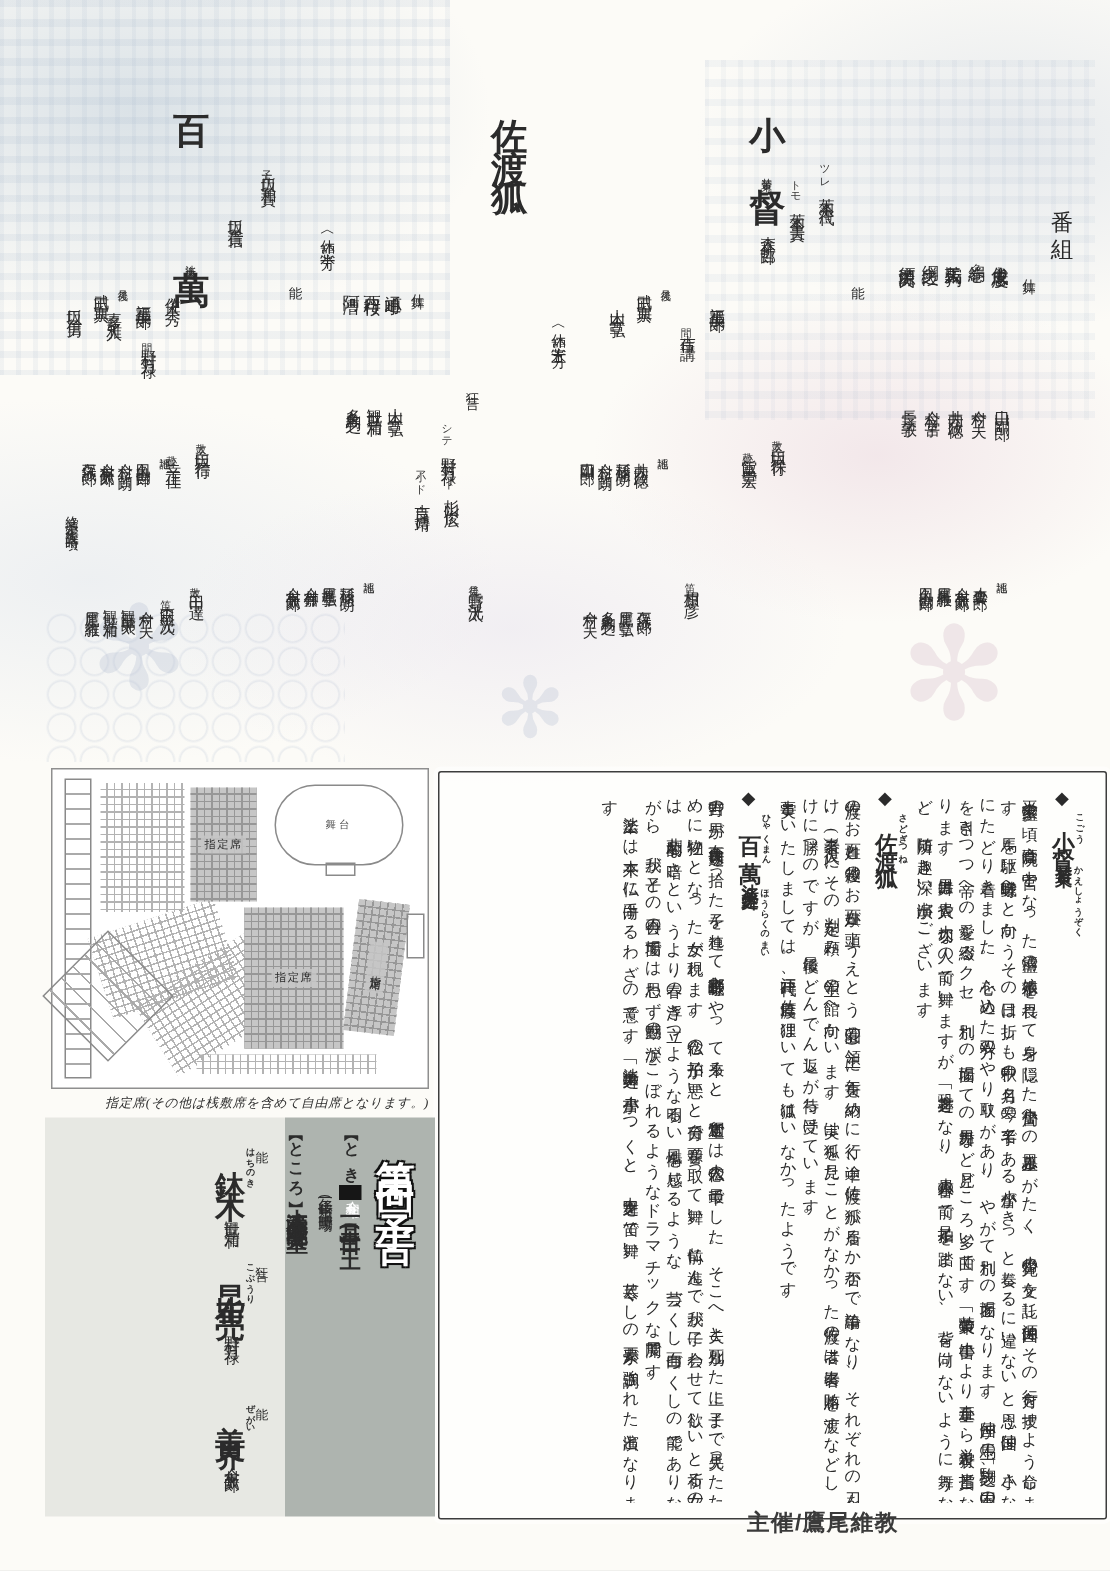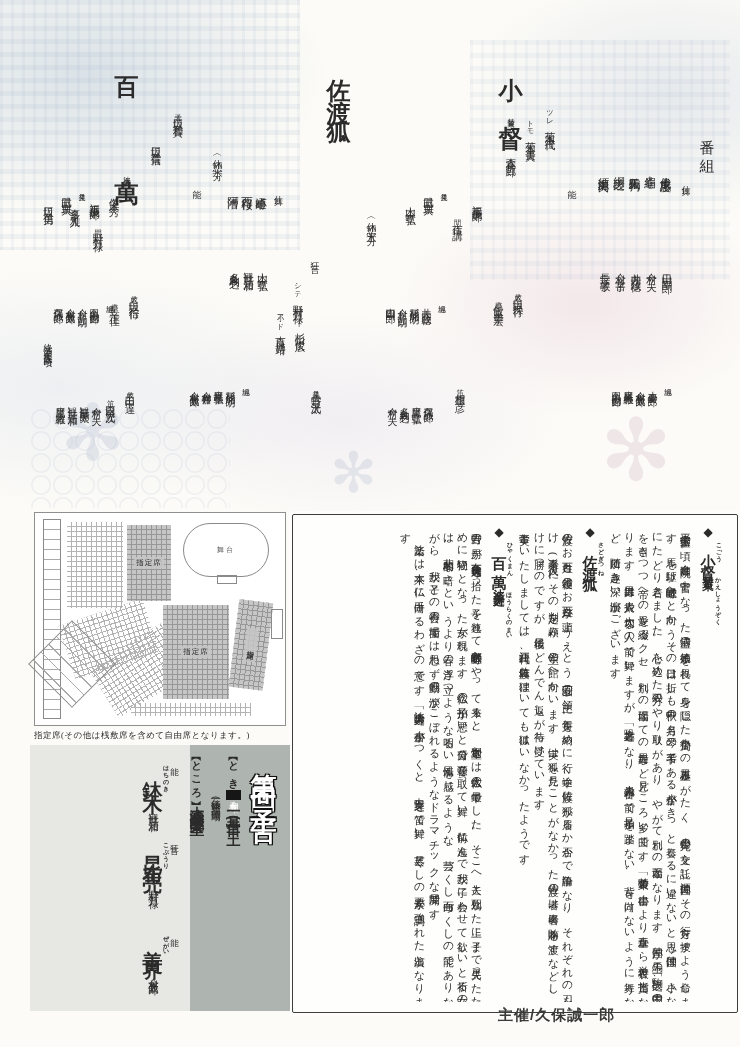--- a/index.html
+++ b/index.html
@@ -61,21 +61,21 @@
   
   .map-wrap{position:absolute;left:34px;top:512px;width:252px;}
   .map{position:relative;height:212px;border:1px solid #8f8f8f;background:#fff;}
   .grid{background-image:repeating-linear-gradient(180deg, transparent 0 4px, #b3b3b3 4px 5px),
         repeating-linear-gradient(90deg, transparent 0 4px, #b3b3b3 4px 5px);}
   .rsv{background-color:#c6c6c6;background-image:repeating-linear-gradient(180deg, transparent 0 4px, #979797 4px 5px),
         repeating-linear-gradient(90deg, transparent 0 4px, #979797 4px 5px);}
   .rsv span{position:absolute;inset:0;display:flex;align-items:center;justify-content:center;
     font-size:7.5px;background:rgba(198,198,198,.85);margin:auto;width:30px;height:12px;letter-spacing:1px;}
   .map .bx{position:absolute;border:1px solid #8a8a8a;}
-  .map-cap{margin-top:4px;font-size:8.5px;text-align:left;letter-spacing:.5px;}
+  .map-cap{margin-top:4px;font-size:8.5px;text-align:right;letter-spacing:.5px;font-style:italic;}
   .stage-label{position:absolute;inset:0;display:flex;align-items:center;justify-content:center;font-size:7px;color:#555;letter-spacing:2px;}
   
   .descbox{position:absolute;left:292px;top:514px;width:444px;height:497px;border:1.4px solid #3d3d3d;
     border-radius:2px;background:rgba(255,255,255,.65);box-shadow:0 0 0 3px rgba(255,255,255,.5);}
   .descflow{position:absolute;inset:10px 10px;writing-mode:vertical-rl;text-orientation:mixed;
     font-size:10.8px;line-height:14px;letter-spacing:.8px;overflow:hidden;}
   .dtitle{margin:0 5px 0 8px;font-size:15px;font-weight:700;letter-spacing:2px;}
   .dtitle .mk{font-size:12px;}
   .dtitle .sub{font-size:11.5px;display:inline-block;margin-top:8px;}
   rt{font-size:6px;letter-spacing:0;}
@@ -335,14 +335,14 @@
           <span class="albl">【と き】</span><span class="era">令和九年</span><span class="adate">一月二十三日(土)</span>
         </div>
         <div class="atime">午後一時始(十二時開場)</div>
         <div class="awhen">
           <span class="albl">【ところ】</span><span class="avenue">大濠公園能楽堂</span>
         </div>
       </div>
     </div>
   </div>
 
-  <div class="footer">主催/久保誠一郎</div>
+  <div class="footer">主催/鷹尾維教</div>
 </div>
 
 </body></html>

